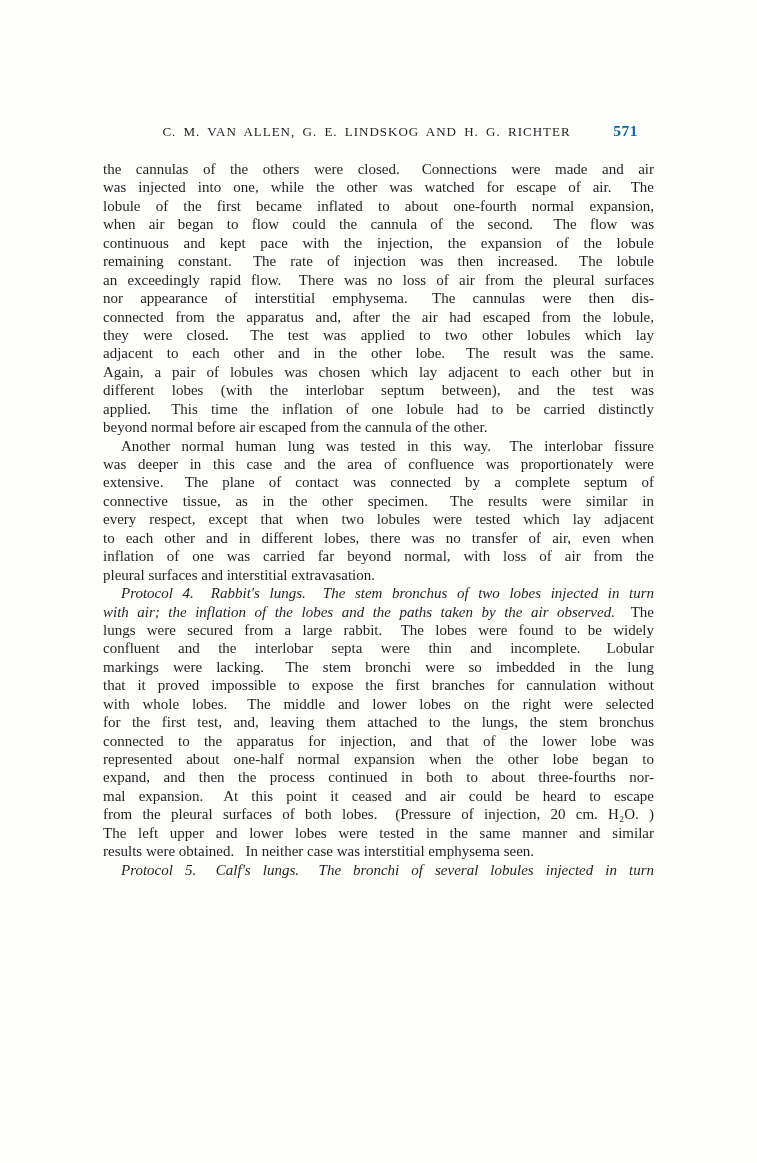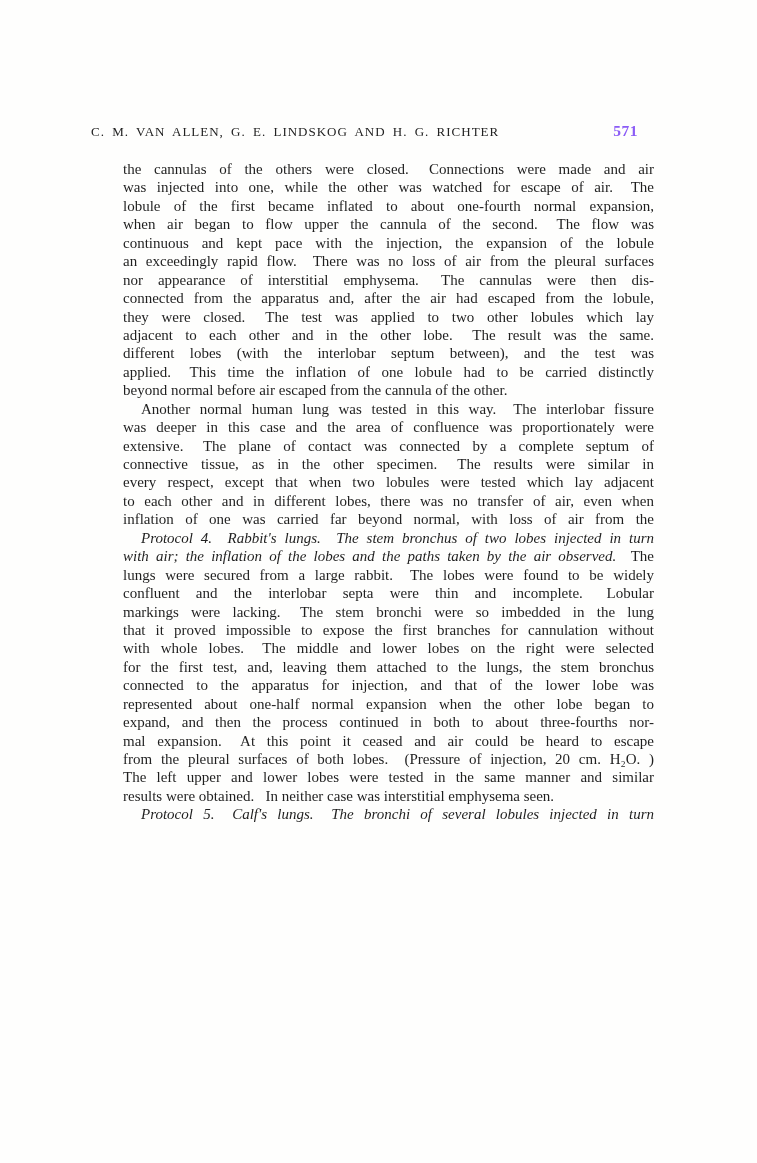--- a/index.html
+++ b/index.html
@@ -18,90 +18,93 @@
   }
   .running-head {
     position: absolute;
     left: 103px;
     top: 124px;
     width: 551px;
     height: 18px;
   }
   .running-title {
     display: block;
+    text-align: center;
     position: relative;
     left: -12px;
     font-size: 13px;
     letter-spacing: 1px;
     word-spacing: 3px;
     white-space: nowrap;
     color: #222222;
   }
   .page-number {
     position: absolute;
     right: 16px;
     top: -2px;
     font-size: 15.5px;
     font-weight: bold;
     letter-spacing: 0.5px;
-    color: #8b5cf6;
+    color: #0369a1;
     font-family: Liberation Serif, serif;
   }
   .body-text {
     position: absolute;
     left: 103px;
     top: 160px;
     width: 551px;
     font-size: 15px;
     line-height: 18.45px;
   }
   .para { margin: 0; }
   .line {
     text-align: justify;
     text-align-last: justify;
     height: 18.45px;
     overflow: visible;
-    margin-left: 20px;
   }
   .line.last { text-align-last: left; }
   .line.indent { text-indent: 18px; }
   .it { font-style: italic; }
 </style>
 </head>
 <body>
 
 <div class="page">
   <div class="running-head">
     <span class="running-title">C. M. VAN ALLEN, G. E. LINDSKOG AND H. G. RICHTER</span>
     <span class="page-number">571</span>
   </div>
   <div class="body-text">
       <div class="para">
         <div class="line"><span>the cannulas of the others were closed.  Connections were made and air</span></div>
         <div class="line"><span>was injected into one, while the other was watched for escape of air.  The</span></div>
         <div class="line"><span>lobule of the first became inflated to about one-fourth normal expansion,</span></div>
-        <div class="line"><span>when air began to flow upper the cannula of the second.  The flow was</span></div>
+        <div class="line"><span>when air began to flow could the cannula of the second.  The flow was</span></div>
         <div class="line"><span>continuous and kept pace with the injection, the expansion of the lobule</span></div>
+        <div class="line"><span>remaining constant.  The rate of injection was then increased.  The lobule</span></div>
         <div class="line"><span>an exceedingly rapid flow.  There was no loss of air from the pleural surfaces</span></div>
         <div class="line"><span>nor appearance of interstitial emphysema.  The cannulas were then dis-</span></div>
         <div class="line"><span>connected from the apparatus and, after the air had escaped from the lobule,</span></div>
         <div class="line"><span>they were closed.  The test was applied to two other lobules which lay</span></div>
         <div class="line"><span>adjacent to each other and in the other lobe.  The result was the same.</span></div>
+        <div class="line"><span>Again, a pair of lobules was chosen which lay adjacent to each other but in</span></div>
         <div class="line"><span>different lobes (with the interlobar septum between), and the test was</span></div>
         <div class="line"><span>applied.  This time the inflation of one lobule had to be carried distinctly</span></div>
         <div class="line last"><span>beyond normal before air escaped from the cannula of the other.</span></div>
       </div>
       <div class="para">
         <div class="line indent"><span>Another normal human lung was tested in this way.  The interlobar fissure</span></div>
         <div class="line"><span>was deeper in this case and the area of confluence was proportionately were</span></div>
         <div class="line"><span>extensive.  The plane of contact was connected by a complete septum of</span></div>
         <div class="line"><span>connective tissue, as in the other specimen.  The results were similar in</span></div>
         <div class="line"><span>every respect, except that when two lobules were tested which lay adjacent</span></div>
         <div class="line"><span>to each other and in different lobes, there was no transfer of air, even when</span></div>
         <div class="line"><span>inflation of one was carried far beyond normal, with loss of air from the</span></div>
+        <div class="line last"><span>pleural surfaces and interstitial extravasation.</span></div>
       </div>
       <div class="para">
         <div class="line indent"><span class="it">Protocol 4.  Rabbit's lungs.  The stem bronchus of two lobes injected in turn</span></div>
         <div class="line"><span class="it">with air; the inflation of the lobes and the paths taken by the air observed.</span><span>  The</span></div>
         <div class="line"><span>lungs were secured from a large rabbit.  The lobes were found to be widely</span></div>
         <div class="line"><span>confluent and the interlobar septa were thin and incomplete.  Lobular</span></div>
         <div class="line"><span>markings were lacking.  The stem bronchi were so imbedded in the lung</span></div>
         <div class="line"><span>that it proved impossible to expose the first branches for cannulation without</span></div>
         <div class="line"><span>with whole lobes.  The middle and lower lobes on the right were selected</span></div>
         <div class="line"><span>for the first test, and, leaving them attached to the lungs, the stem bronchus</span></div>

